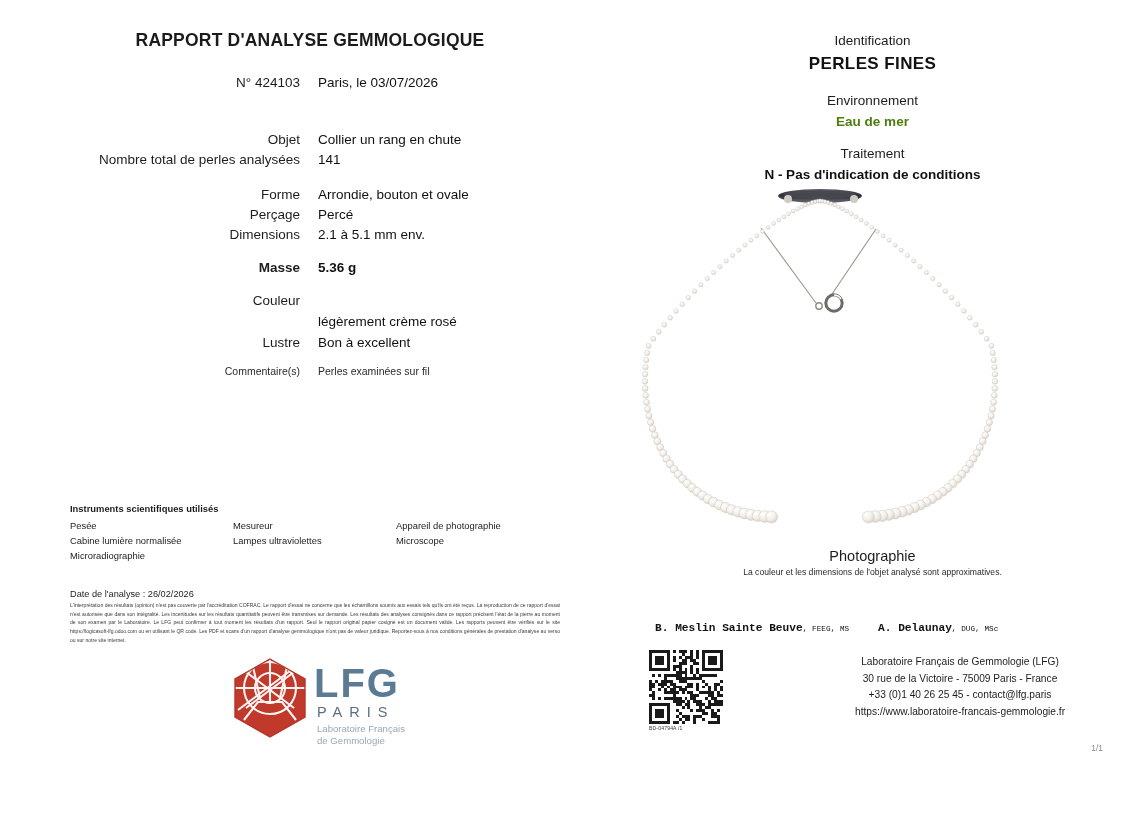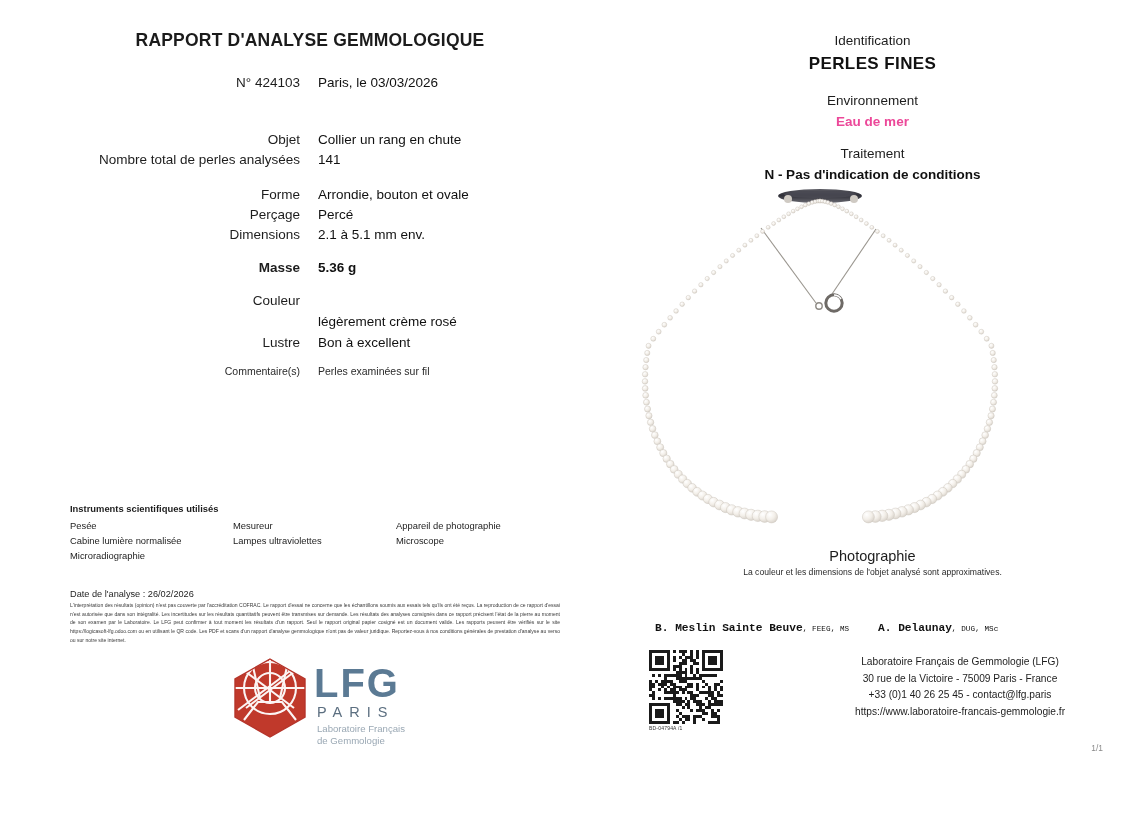--- a/index.html
+++ b/index.html
@@ -90,21 +90,21 @@
     margin-top:3px;padding-left:3px;
   }
 
   
   .right-col{position:absolute;left:620px;top:0;width:505px;height:813px;}
   .rc-center{width:505px;text-align:center;position:absolute;left:0;}
 
   .ident-label{top:33px;font-size:13.5px;color:#1d1d1d;}
   .ident-value{top:54px;font-size:17px;font-weight:bold;letter-spacing:.4px;color:#111;}
   .env-label{top:93px;font-size:13.5px;color:#1d1d1d;}
-  .env-value{top:114px;font-size:13.5px;font-weight:bold;color:#ec4899;}
+  .env-value{top:114px;font-size:13.5px;font-weight:bold;color:#4d7c0f;}
   .trait-label{top:146px;font-size:13.5px;color:#1d1d1d;}
   .trait-value{top:167px;font-size:13.5px;font-weight:bold;color:#111;}
 
   .photo-area{position:absolute;left:10px;top:185px;width:485px;height:360px;}
   .photo-caption{top:548px;font-size:14.5px;color:#1d1d1d;}
   .photo-note{top:567px;font-size:8.6px;color:#2a2a2a;}
 
   .signatures{position:absolute;left:0;top:622px;width:505px;}
   .sig{position:absolute;font-size:11.2px;font-weight:bold;color:#111;white-space:nowrap;font-family:Liberation Mono, monospace;}
   .sig .creds{font-size:7.6px;font-weight:normal;letter-spacing:.1px;}
@@ -134,21 +134,21 @@
 <body>
 
 <div class="page">
 
   <div class="left-col">
 
     <div class="report-title">RAPPORT D'ANALYSE GEMMOLOGIQUE</div>
 
     <div class="kv row-num">
       <div class="k">N° 424103</div>
-      <div class="v">Paris, le 03/03/2026</div>
+      <div class="v">Paris, le 03/07/2026</div>
     </div>
 
     <div class="kv row-objet">
       <div class="k">Objet</div>
       <div class="v">Collier un rang en chute</div>
     </div>
 
     <div class="kv row-nombre">
       <div class="k">Nombre total de perles analysées</div>
       <div class="v">141</div>

